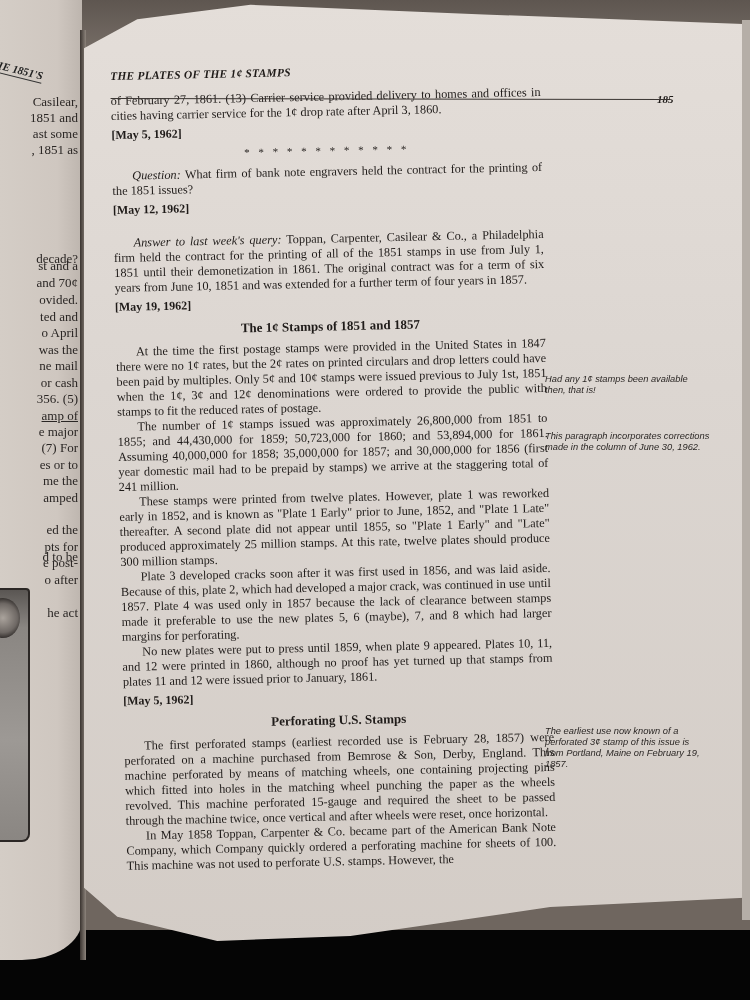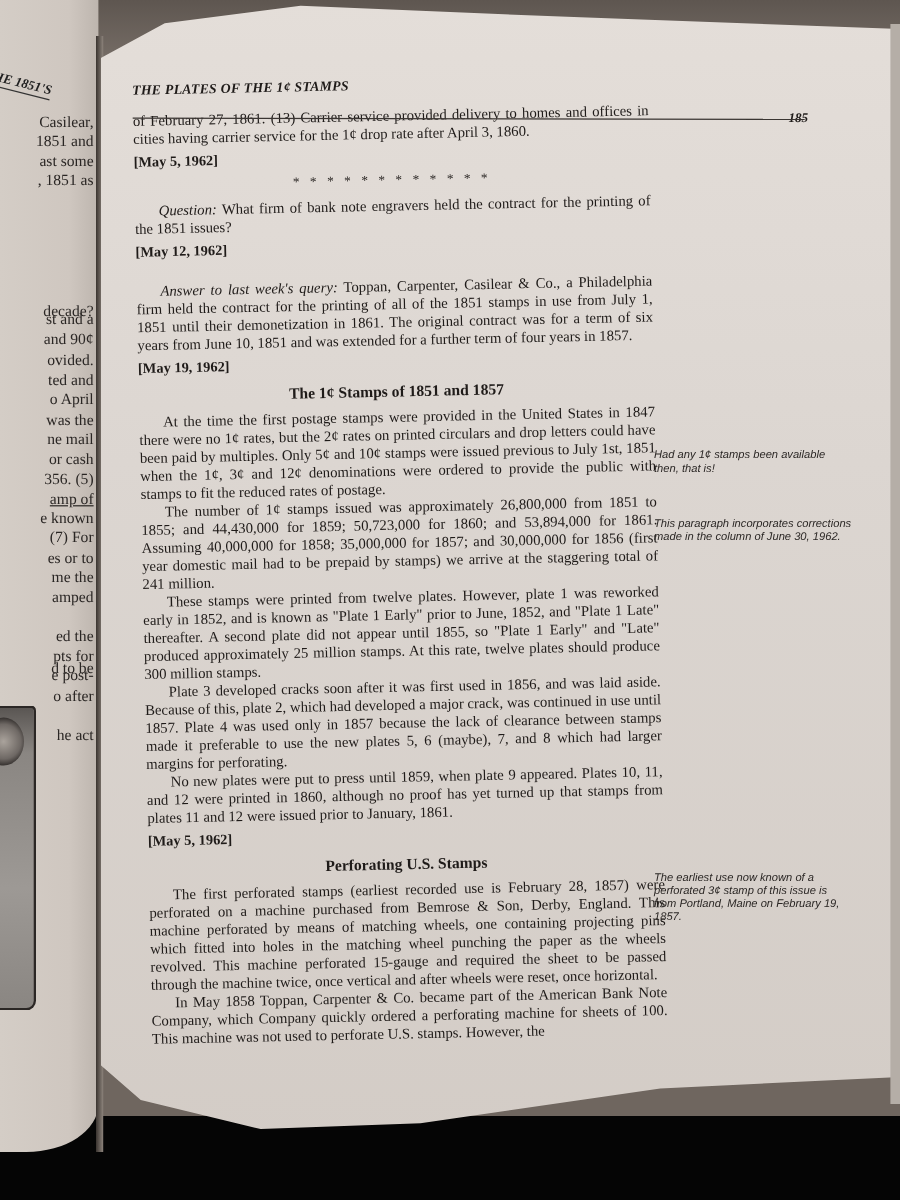--- a/index.html
+++ b/index.html
@@ -66,30 +66,30 @@
 
 <div class="left-page">
   <div class="left-header">HE 1851'S</div>
   <div class="left-lines" id="left-lines">
       <div class="left-line" style="top: 94px;">Casilear,</div>
       <div class="left-line" style="top: 110px;">1851 and</div>
       <div class="left-line" style="top: 126px;">ast some</div>
       <div class="left-line" style="top: 142px;">, 1851 as</div>
       <div class="left-line" style="top: 207px; margin-top: 44px;">decade?</div>
       <div class="left-line" style="top: 258px;">st and a</div>
-      <div class="left-line" style="top: 275px;">and 90¢</div>
+      <div class="left-line" style="top: 275px;">and 70¢</div>
       <div class="left-line" style="top: 292px;">ovided.</div>
       <div class="left-line" style="top: 309px;">ted and</div>
       <div class="left-line" style="top: 325px;">o April</div>
       <div class="left-line" style="top: 342px;">was the</div>
       <div class="left-line" style="top: 358px;">ne mail</div>
       <div class="left-line" style="top: 375px;">or cash</div>
       <div class="left-line" style="top: 391px;">356. (5)</div>
       <div class="left-line" style="top: 408px; text-decoration: underline;">amp of</div>
-      <div class="left-line" style="top: 424px;">e known</div>
+      <div class="left-line" style="top: 424px;">e major</div>
       <div class="left-line" style="top: 440px;">(7) For</div>
       <div class="left-line" style="top: 457px;">es or to</div>
       <div class="left-line" style="top: 473px;">me the</div>
       <div class="left-line" style="top: 490px;">amped</div>
       <div class="left-line" style="top: 506px; margin-top: 43px;">d to be</div>
       <div class="left-line" style="top: 522px;">ed the</div>
       <div class="left-line" style="top: 539px; margin-left: 42px;">pts for</div>
       <div class="left-line" style="top: 555px;">e post-</div>
       <div class="left-line" style="top: 572px;">o after</div>
       <div class="left-line" style="top: 605px;">he act</div>

